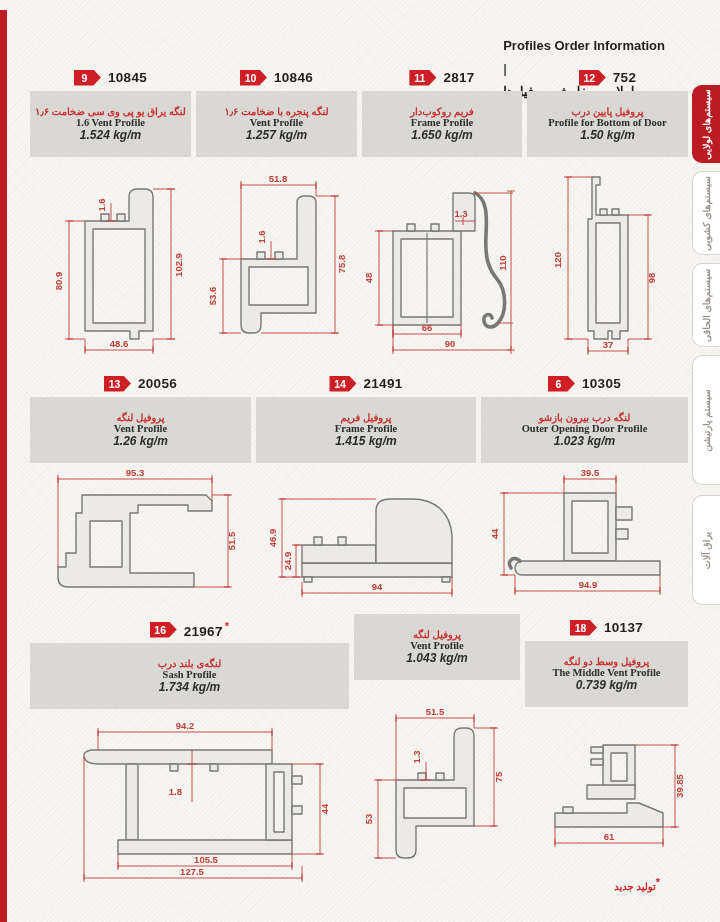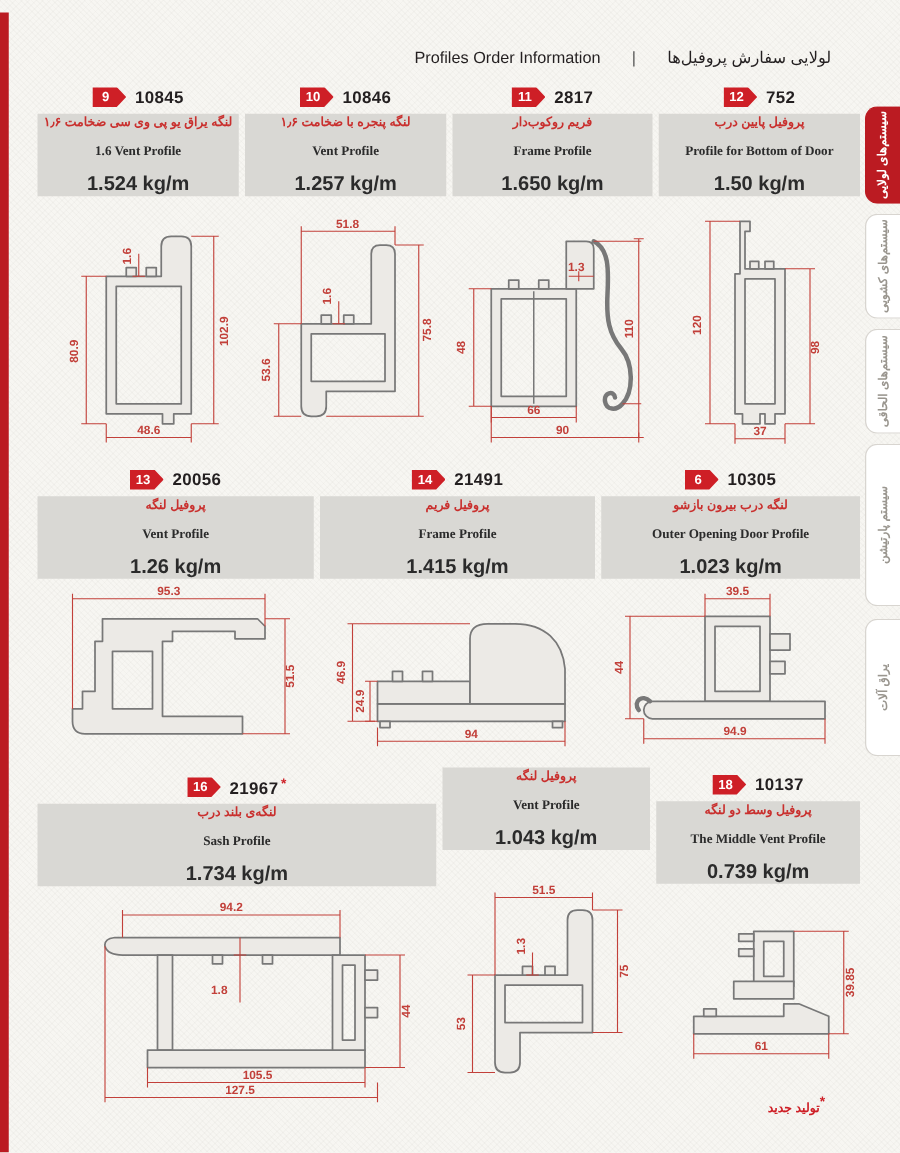--- a/index.html
+++ b/index.html
@@ -6,34 +6,34 @@
   body{
     width:720px;height:922px;position:relative;overflow:hidden;
     background:#f7f6f2;
     background-image:
       repeating-linear-gradient(45deg, rgba(120,115,105,0.035) 0 1px, transparent 1px 3px),
       repeating-linear-gradient(-45deg, rgba(120,115,105,0.03) 0 1px, transparent 1px 4px);
     font-family:"Liberation Sans",sans-serif;
     color:#231f20;
   }
   .red-bar{position:absolute;left:0;top:10px;width:7px;height:912px;background:#bb1b22;}
-  .header{position:absolute;top:38px;right:55px;font-size:13px;font-weight:normal;display:flex;gap:25px;align-items:baseline;}
+  .header{position:absolute;top:38px;right:55px;font-size:13px;font-weight:bold;display:flex;gap:8px;align-items:baseline;flex-direction:column;}
   .header .sep{color:#555;}
   .header .fa{direction:rtl;}
   .cell{position:absolute;display:flex;flex-direction:column;}
   .badge-row{height:27px;display:flex;align-items:center;justify-content:center;gap:7px;}
   .badge{background:#ce1f26;color:#fff;font-weight:bold;font-size:10.5px;
     width:27px;height:16px;display:flex;align-items:center;justify-content:center;
     clip-path:polygon(0 0,72% 0,100% 50%,72% 100%,0 100%);padding-right:6px;box-sizing:border-box;}
   .code{font-size:13.5px;font-weight:bold;color:#231f20;letter-spacing:.3px;}
   .star{color:#ce1f26;font-weight:bold;font-size:11px;vertical-align:super;margin-left:2px;}
-  .band{background:#d9d8d4;display:flex;flex-direction:column;align-items:center;justify-content:center;gap:12px;padding:7px 4px;box-sizing:border-box;height:66px;}
+  .band{background:#d9d8d4;display:flex;flex-direction:column;align-items:center;justify-content:center;gap:0;padding:7px 4px;box-sizing:border-box;height:66px;}
   .fa-name{color:#c9302e;font-size:10px;font-weight:bold;direction:rtl;}
   .en-name{color:#2b2b2b;font-size:10.5px;font-weight:bold;font-family:Liberation Serif, serif;}
-  .weight{color:#2b2b2b;font-size:16px;font-weight:bold;}
+  .weight{color:#2b2b2b;font-size:12px;font-weight:bold;font-style:italic;}
   .draw{flex:1;display:flex;align-items:center;justify-content:center;}
   svg .bd{fill:#eceae6;stroke:#787878;stroke-width:1.4;stroke-linejoin:round;}
   svg .wl{fill:none;stroke:#787878;stroke-width:3.6;stroke-linecap:round;}
   svg .dv{stroke:#787878;stroke-width:1.2;}
   svg .dp{stroke:#c2403a;stroke-width:0.9;fill:none;}
   svg .dt{fill:#c2403a;font-size:9.5px;font-weight:bold;font-family:"Liberation Sans",sans-serif;}
   .tab{position:absolute;right:0;width:28px;background:#ffffff;border:1px solid #d8d5d0;border-right:none;
     border-radius:10px 0 0 10px;display:flex;align-items:center;justify-content:center;box-sizing:border-box;cursor:pointer;}
   .tab span{transform:rotate(-90deg);white-space:nowrap;font-size:9.5px;font-weight:bold;color:#9a968f;direction:rtl;}
   .tab.active{background:#bb1b22;border-color:#bb1b22;}

